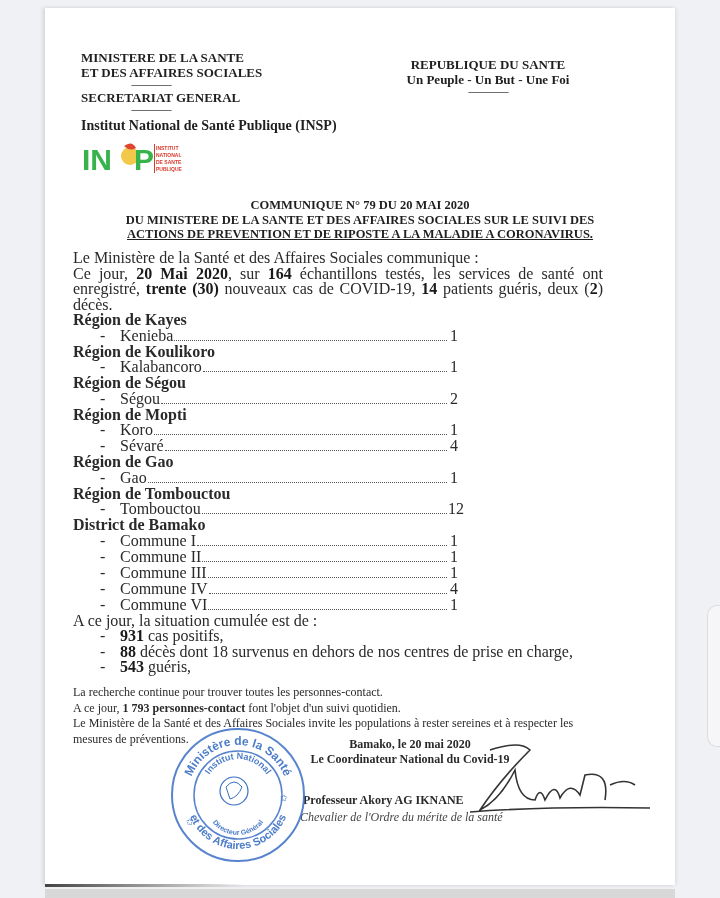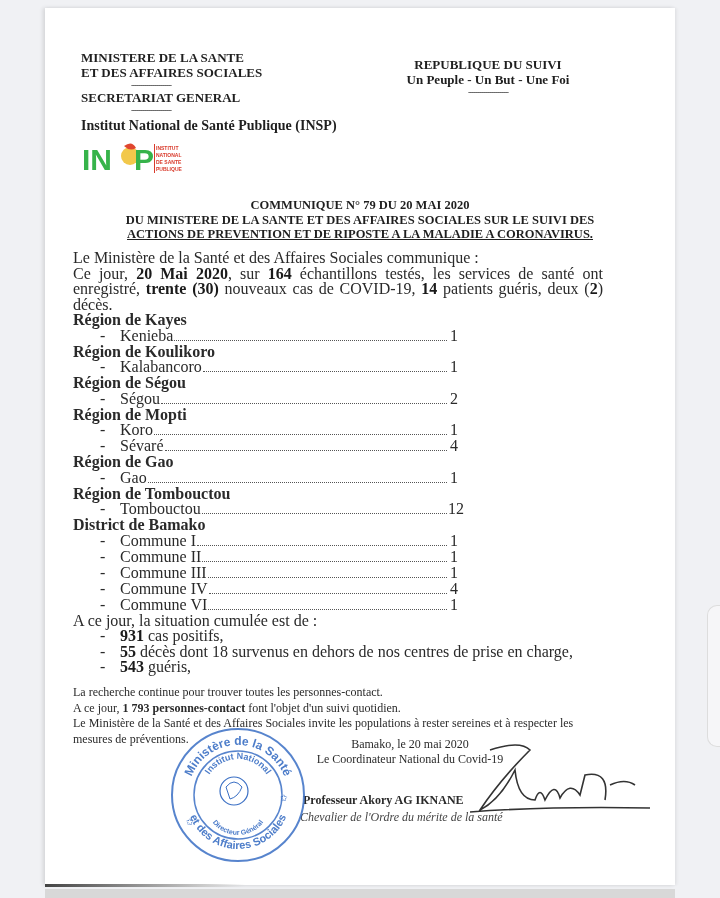--- a/index.html
+++ b/index.html
@@ -18,21 +18,21 @@
   .body b { color:#1a1a1a; }
   .region { font-weight:bold; }
   .item { display:flex; align-items:baseline; padding-left:27px; }
   .item .dash { width:20px; }
   .item .name { white-space:nowrap; }
   .item .dots { flex:1; border-bottom:1px dotted #555; margin:0 1px 3px 1px; }
   .item .val { width:10px; text-align:right; }
   .list-b { padding-left:27px; display:flex; }
   .list-b .dash { width:20px; }
   .closing { left:73px; top:665px; width:530px; font-size:12px; line-height:15.5px;margin-top:20px; }
-  .sign { left:300px; top:737px; width:220px; text-align:center; font-weight:normal; font-size:12px; line-height:15px; }
+  .sign { left:300px; top:737px; width:220px; text-align:center; font-weight:bold; font-size:12px; line-height:15px; }
   .prof { left:303px; top:793px; font-weight:bold; font-size:12px; }
   .chev { left:300px; top:810px; font-style:italic; font-size:12px; color:#444; }
   .stamp { left:168px; top:725px; width:140px; height:140px; }
   .signature { left:460px; top:740px; width:200px; height:80px; }
 </style>
 </head>
 <body>
 
 <div class="page"></div>
 <div class="page-bottom-line"></div>
@@ -56,21 +56,21 @@
   <g font-family="Liberation Sans, sans-serif" font-weight="bold" font-size="5" fill="#d93a2b">
     <text x="74" y="12">INSTITUT</text>
     <text x="74" y="19">NATIONAL</text>
     <text x="74" y="26">DE SANTE</text>
     <text x="74" y="33">PUBLIQUE</text>
   </g>
   <rect x="72" y="6" width="1" height="29" fill="#d93a2b"></rect>
 </svg>
 
 <div class="abs hdr-right">
-  <div>REPUBLIQUE DU SUIVI</div>
+  <div>REPUBLIQUE DU SANTE</div>
   <div>Un Peuple - Un But - Une Foi</div>
   <div class="sep">--------------------</div>
 </div>
 
 <div class="abs title-block">
   <div>COMMUNIQUE N° 79 DU 20 MAI 2020</div>
   <div>DU MINISTERE DE LA SANTE ET DES AFFAIRES SOCIALES SUR LE SUIVI DES</div>
   <div style="text-decoration:underline">ACTIONS DE PREVENTION ET DE RIPOSTE A LA MALADIE A CORONAVIRUS.</div>
 </div>
 
@@ -168,21 +168,21 @@
       </div>
   </div>
 
   <div>A ce jour, la situation cumulée est de :</div>
   <div class="list-b">
       <span class="dash">-</span>
       <span><b>931</b><span> cas positifs,</span></span>
     </div>
   <div class="list-b">
       <span class="dash">-</span>
-      <span><b>55</b><span> décès dont 18 survenus en dehors de nos centres de prise en charge,</span></span>
+      <span><b>88</b><span> décès dont 18 survenus en dehors de nos centres de prise en charge,</span></span>
     </div>
   <div class="list-b">
       <span class="dash">-</span>
       <span><b>543</b><span> guéris,</span></span>
     </div>
 </div>
 
 <div class="abs closing">
   <div>La recherche continue pour trouver toutes les personnes-contact.</div>
   <div><span>A ce jour, </span><b>1 793 personnes-contact</b><span> font l'objet d'un suivi quotidien.</span></div>

